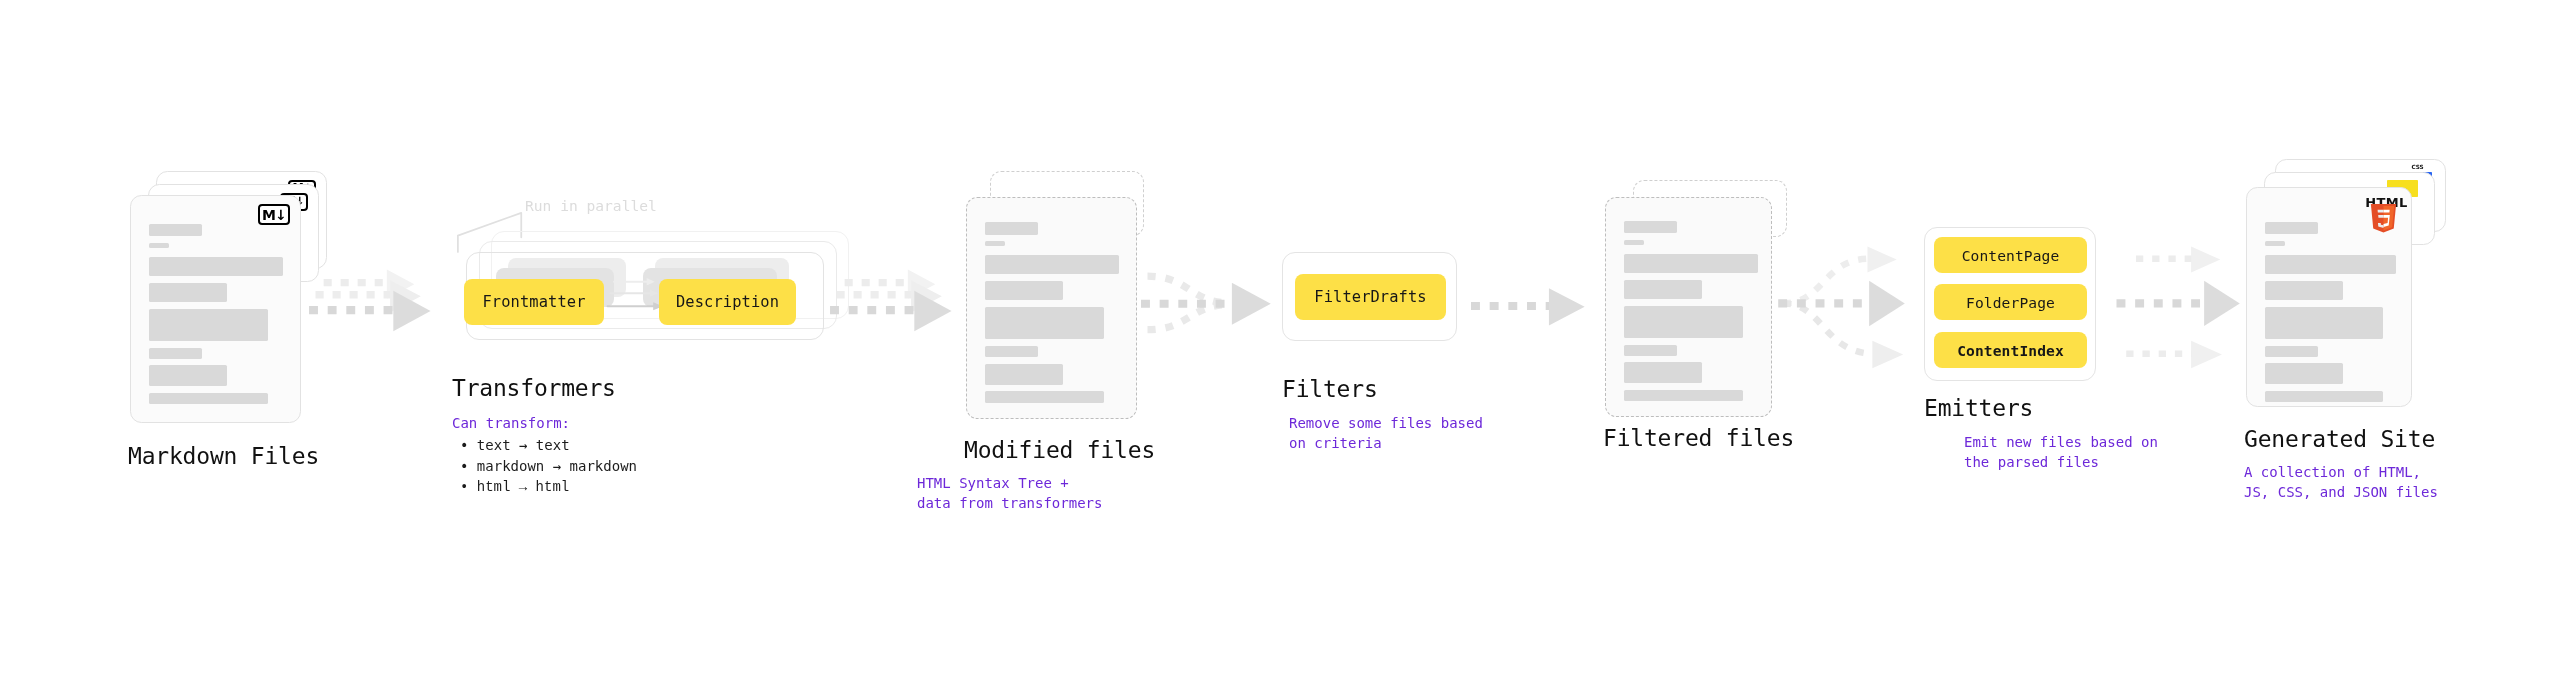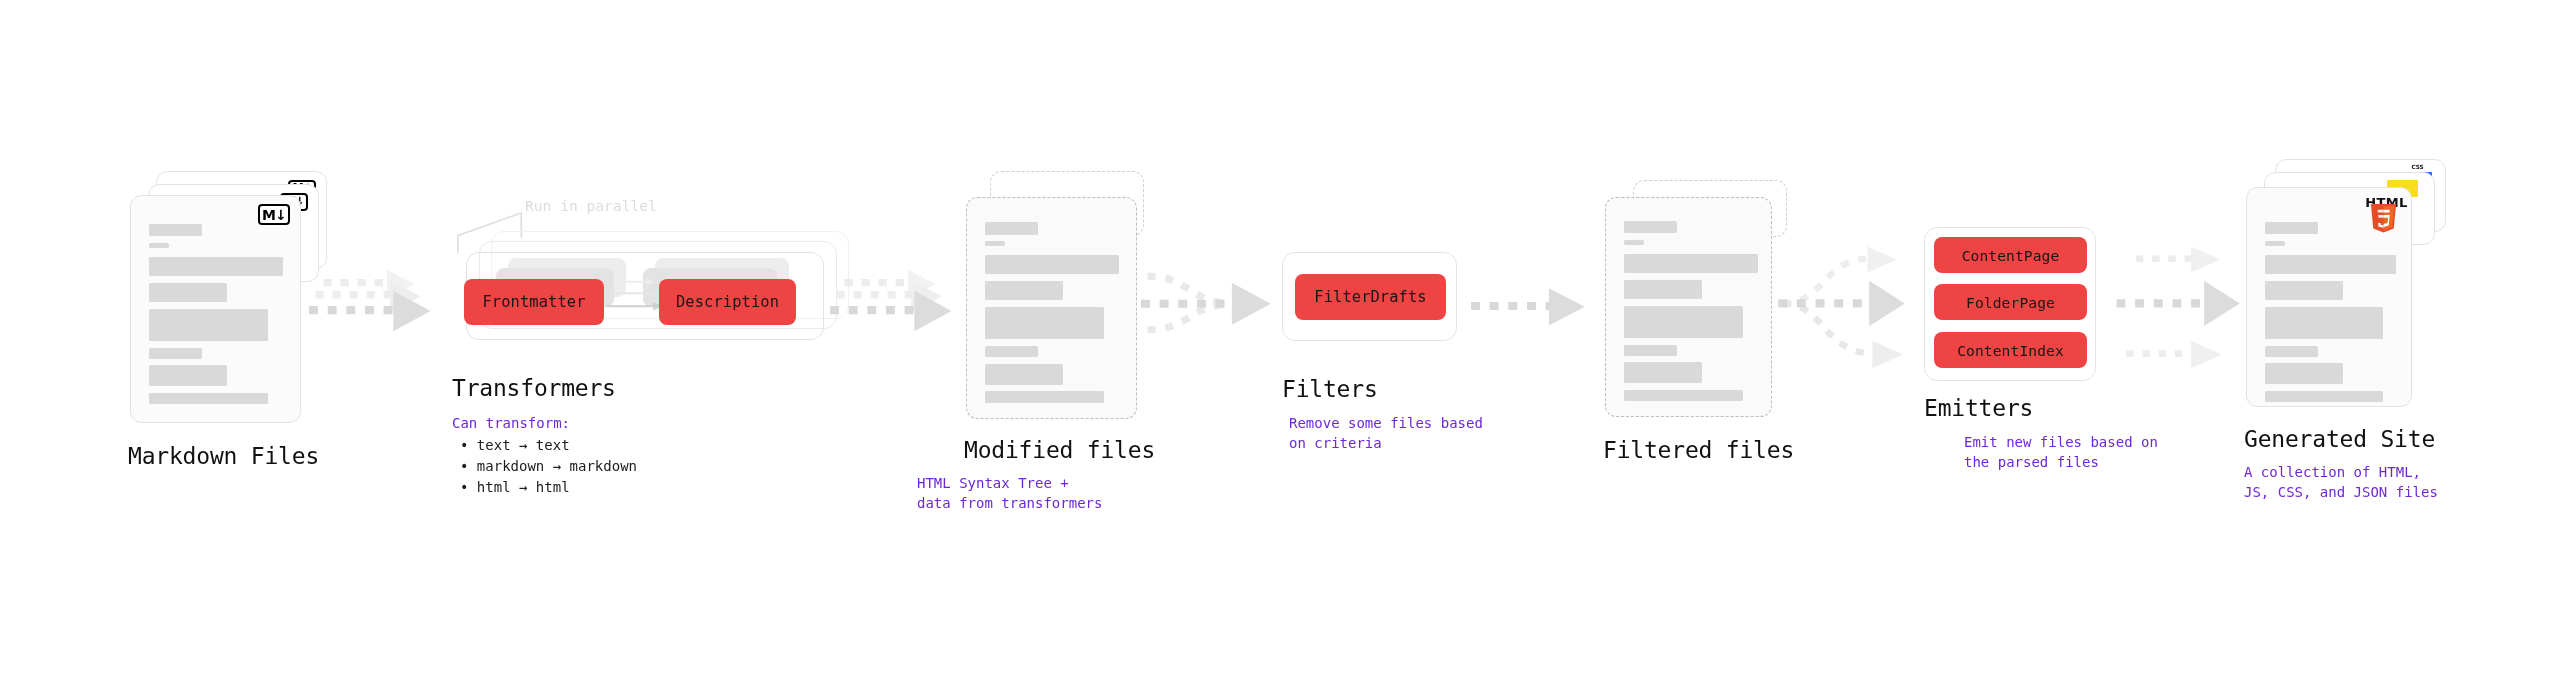--- a/index.html
+++ b/index.html
@@ -57,21 +57,21 @@
     font-family:"DejaVu Sans","Liberation Sans",sans-serif;color:#111;
   }
   .jsbadge{position:absolute;width:31px;height:16.3px;background:#f7df1e;border-radius:0.8px;}
 
   
   .groupbox{
     position:absolute;border:1.3px solid #e4e4e4;border-radius:13px;
     background:transparent;box-sizing:border-box;
   }
   .pill{
-    position:absolute;border-radius:8.1px;background:#ef4444;
+    position:absolute;border-radius:8.1px;background:#fde047;
     display:flex;align-items:center;justify-content:center;
     font-size:15.4px;color:#171717;letter-spacing:0.1px;box-sizing:border-box;
   }
   .pill.l2{background:#e3e3e3;}
   .pill.l3{background:#ededed;}
 
   
   .title{
     position:absolute;font-size:23px;letter-spacing:-0.2px;color:#111;white-space:nowrap;
   }
@@ -163,21 +163,21 @@
       <span>Frontmatter</span>
     </div>
     <div class="pill" style="left:659px;top:279px;width:137px;height:46px;">
       <span>Description</span>
     </div>
 
     <div class="title" style="left:452px;top:375px;">Transformers</div>
     <div class="subtitle" style="left:452px;top:414px;">Can transform:</div>
     <div class="bullets" style="left:460px;top:435px;">• text → text</div>
     <div class="bullets" style="left:460px;top:456px;">• markdown → markdown</div>
-    <div class="bullets" style="left:460px;top:477px;">• html → html</div>
+    <div class="bullets" style="left:460px;top:477px;font-family:Liberation Mono, monospace;">• html → html</div>
   </div>
 
   <svg class="node" style="left:830px;top:268px;width:154px;height:81px;" viewBox="0 0 190 100" width="154" height="81">
     <g stroke="#ececec" stroke-width="9" stroke-dasharray="10 11" fill="none">
       <line x1="18" y1="18" x2="100" y2="18"></line>
     </g>
     <polygon points="96,2 130,20 96,38" fill="#f2f2f2"></polygon>
     <g stroke="#ededed" stroke-width="9" stroke-dasharray="10 11" fill="none">
       <line x1="8" y1="33" x2="104" y2="33"></line>
     </g>
@@ -242,21 +242,21 @@
         <div class="bar" style="width:53px;height:12.2px;"></div>
         <div class="bar" style="width:19.5px;height:4.9px;margin-bottom:9px;"></div>
         <div class="bar" style="width:134px;height:19.5px;"></div>
         <div class="bar" style="width:78px;height:19.5px;"></div>
         <div class="bar" style="width:119px;height:32.5px;"></div>
         <div class="bar" style="width:53px;height:11.4px;"></div>
         <div class="bar" style="width:78px;height:21px;"></div>
         <div class="bar" style="width:119px;height:11.4px;"></div>
       </div>
     </div>
-    <div class="title" style="left:1603px;top:437px;">Filtered files</div>
+    <div class="title" style="left:1603px;top:425px;">Filtered files</div>
   </div>
 
   <svg class="node" style="left:1773px;top:232px;width:163px;height:142px;" viewBox="0 0 200 175" width="163" height="142">
     <g fill="none" stroke="#ededed" stroke-width="8" stroke-dasharray="10 12">
       <path d="M 12 88 C 62 88 62 33 118 33"></path>
     </g>
     <polygon points="116,18 152,34 116,50" fill="#f0f0f0"></polygon>
     <g fill="none" stroke="#e7e7e7" stroke-width="8" stroke-dasharray="10 12">
       <path d="M 12 88 C 62 88 62 150 125 150"></path>
     </g>
@@ -268,21 +268,21 @@
   </svg>
 
   <div class="node">
     <div class="groupbox" style="left:1924px;top:227px;width:172px;height:154px;"></div>
     <div class="pill" style="left:1934px;top:237px;width:153px;height:36px;font-size:14.6px;">
       <span>ContentPage</span>
     </div>
     <div class="pill" style="left:1934px;top:284px;width:153px;height:36px;font-size:14.6px;">
       <span>FolderPage</span>
     </div>
-    <div class="pill" style="left:1934px;top:332px;width:153px;height:36px;font-size:14.6px;">
+    <div class="pill" style="left:1934px;top:332px;width:153px;height:36px;font-size:14.6px;font-weight:bold;">
       <span>ContentIndex</span>
     </div>
     <div class="title" style="left:1924px;top:395px;">Emitters</div>
     <div class="subtitle" style="left:1964px;top:433px;">Emit new files based on
 the parsed files</div>
   </div>
 
   <svg class="node" style="left:2108px;top:232px;width:163px;height:146px;" viewBox="0 0 200 180" width="163" height="146">
     <g stroke="#ececec" stroke-width="8" stroke-dasharray="9 11" fill="none">
       <line x1="34" y1="33" x2="104" y2="33"></line>

